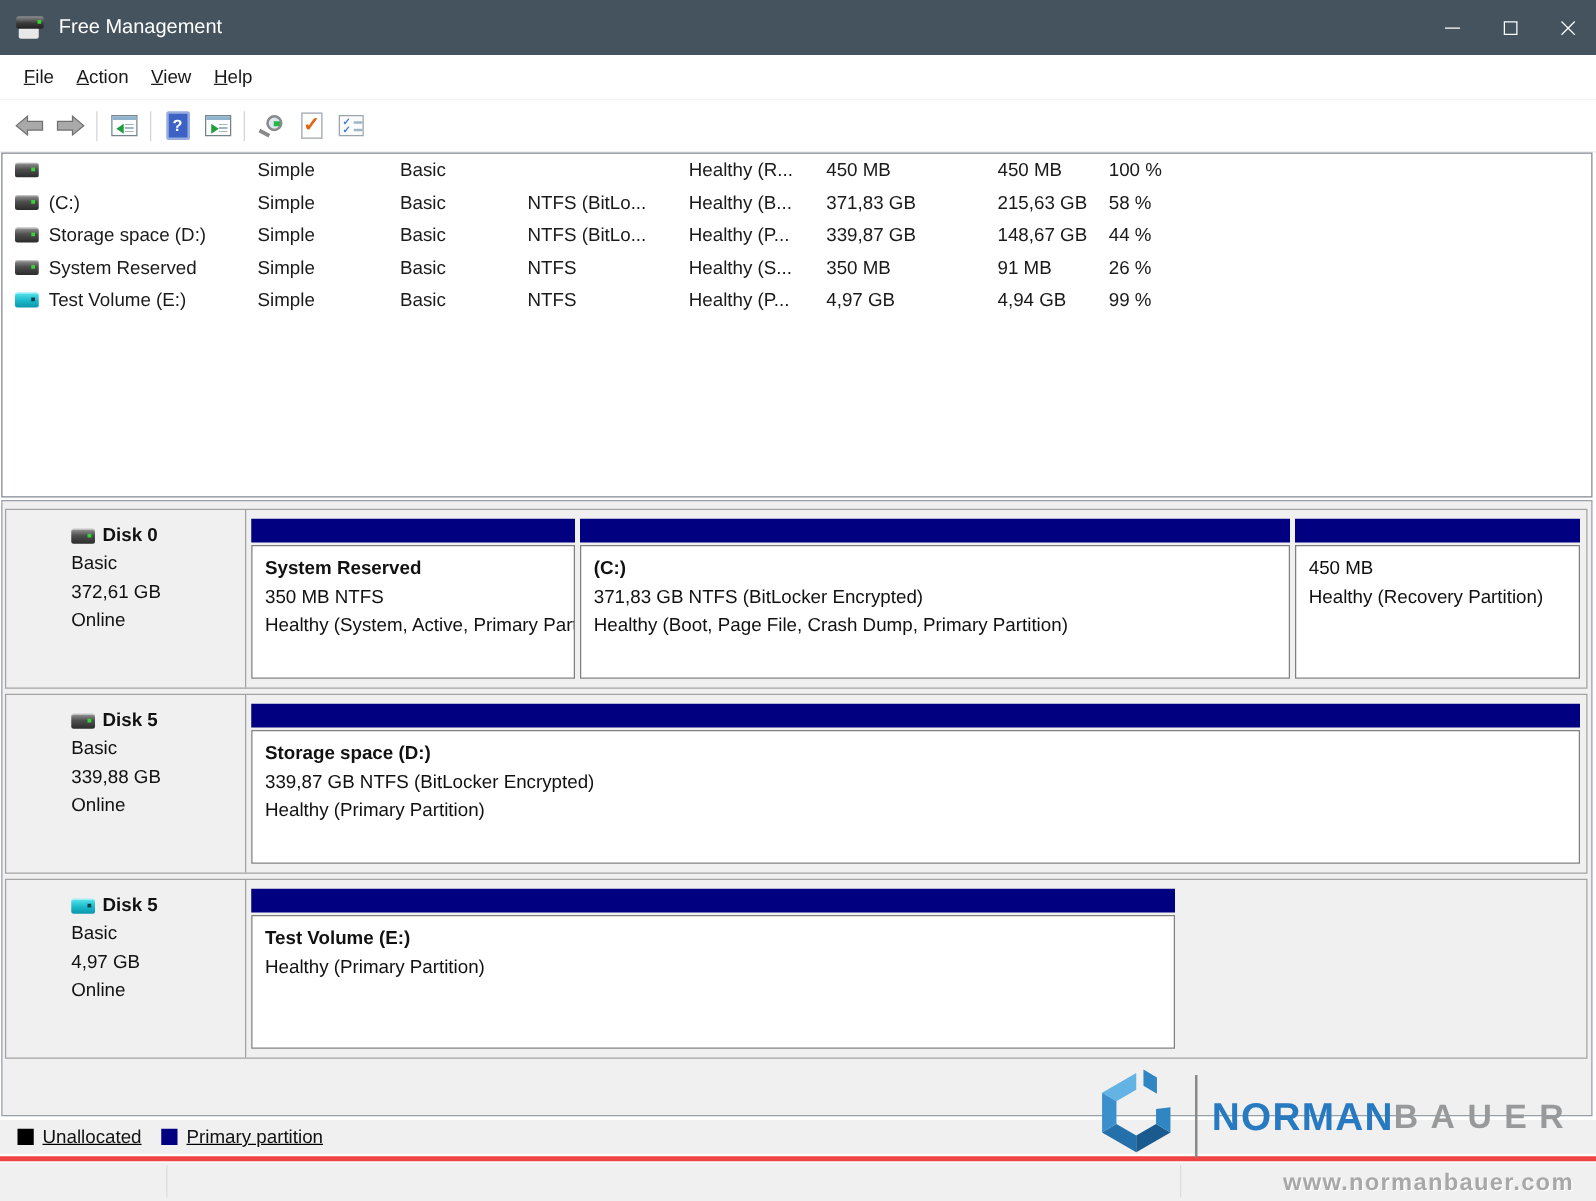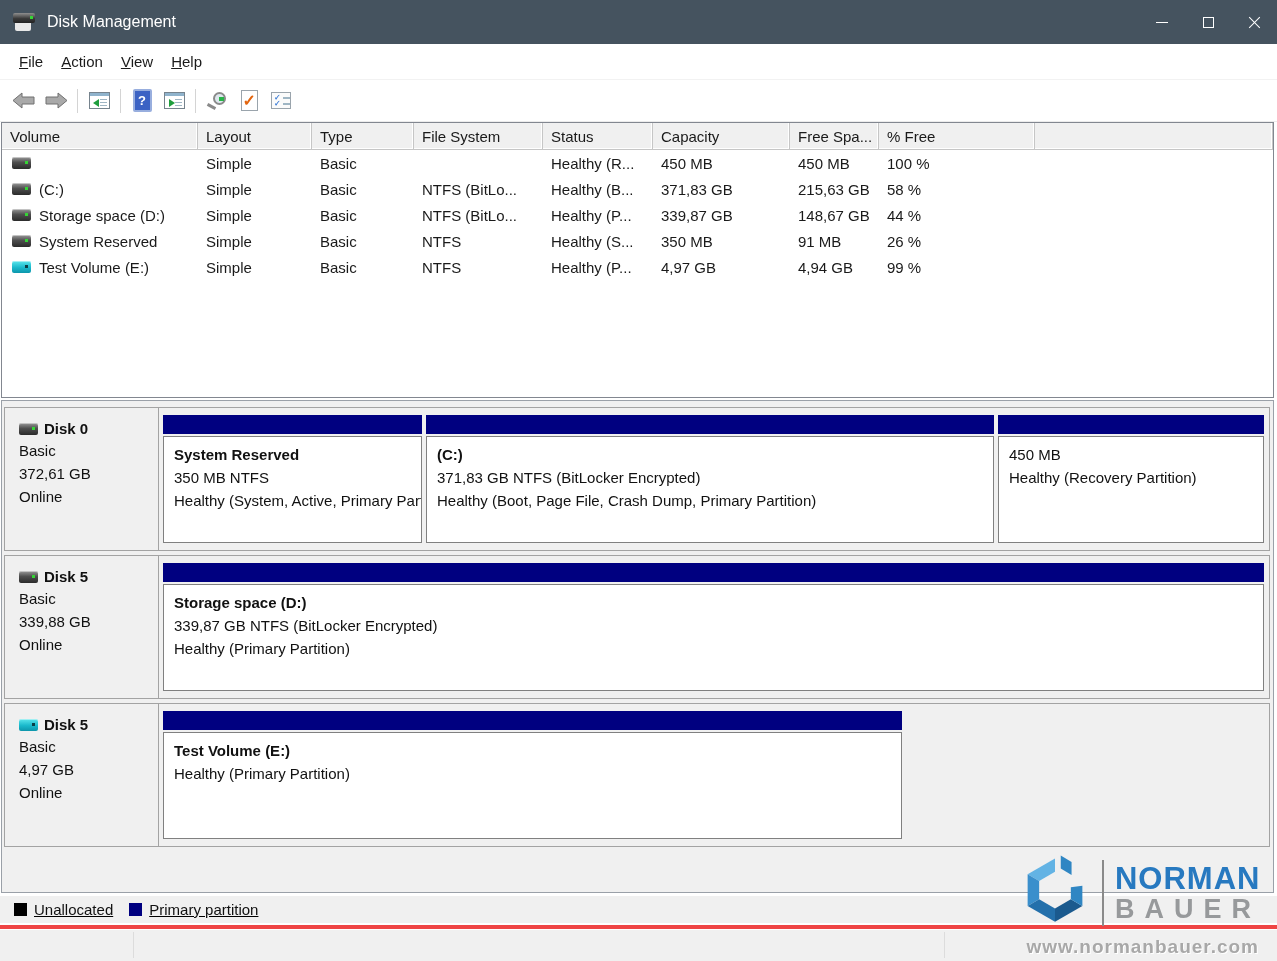--- a/index.html
+++ b/index.html
@@ -62,21 +62,21 @@
   .hcell { background: #f0f0f0; border-right: 1px solid #c6c6c6; border-bottom: 1px solid #c6c6c6; box-shadow: inset -1px -1px 0 #ffffff; font-size: 15px; color: #1a1a1a; display: flex; align-items: center; padding-left: 8px; overflow: hidden; white-space: nowrap; flex: none; }
   .hcell.fill { flex: 1; }
   .vrow { display: flex; height: 26px; align-items: center; }
   .vcell { font-size: 15px; color: #1a1a1a; padding-left: 8px; overflow: hidden; white-space: nowrap; flex: none; display: flex; align-items: center; }
   .vcell.vol { padding-left: 10px; gap: 8px; }
   .w-vol { width: 196px; } .w-lay { width: 114px; } .w-typ { width: 102px; } .w-fs { width: 129px; }
   .w-st { width: 110px; } .w-cap { width: 137px; } .w-fr { width: 89px; } .w-pct { width: 156px; }
 
   
   .lowerpane { position: absolute; top: 400px; left: 1px; width: 1273px; height: 493px; background: #f0f0f0; border: 1px solid #9aa0a8; padding: 6px 3px 0 2px; }
-  .diskrow { display: flex; height: 144px; margin-bottom: 4px; border: 1px solid #a3a3a3; background: #f0f0f0; }
+  .diskrow { display: flex; height: 144px; margin-bottom: 4px; border: 1px solid #a3a3a3; background: #f0f0f0; padding-left: 38px; }
   .diskhdr { width: 154px; flex: none; border-right: 1px solid #a3a3a3; padding: 12px 0 0 14px; }
   .diskname { display: flex; align-items: center; gap: 6px; font-weight: bold; font-size: 15px; color: #111; }
   .diskmeta { font-size: 15px; color: #111; line-height: 23px; margin-top: 2px; }
   .partarea { flex: 1; display: flex; gap: 4px; padding: 7px 5px 0 4px; }
   .pblock { display: flex; flex-direction: column; flex: none; }
   .pblock.grow { flex: 1; }
   .pbar { height: 19px; background: #000080; margin-bottom: 2px; flex: none; }
   .pbody { height: 107px; background: #ffffff; border: 1px solid #808080; padding: 6px 0 0 10px; overflow: hidden; white-space: nowrap; }
   .pt { font-size: 15px; line-height: 23px; color: #111; }
   .pt.b { font-weight: bold; }
@@ -90,36 +90,36 @@
   .lgd-label { font-size: 15px; color: #111; }
 
   
   .statusbar { position: absolute; top: 925px; left: 0; width: 100%; height: 36px; background: #f0f0f0; border-top: 4px solid #ef4444; box-shadow: inset 0 1px 0 #ffffff; }
   .sb-div { position: absolute; top: 3px; bottom: 3px; width: 1px; background: #dcdcdc; }
   .sb-url { position: absolute; right: 18px; top: 7px; font-size: 19px; font-weight: bold; color: #a8a8a8; letter-spacing: 1px; text-shadow: 1px 1px 0 #ffffff; }
 
   
   .brand { position: absolute; right: 16px; top: 854px; display: flex; align-items: center; gap: 11px; z-index: 6; }
   .brand-divider { width: 2px; height: 66px; background: #8a8a8a; }
-  .brand-text { display: flex; flex-direction: column; line-height: 1; }
+  .brand-text { display: flex; flex-direction: row; line-height: 1; }
   .brand-top { font-size: 31px; font-weight: bold; color: #2779c0; letter-spacing: 1px; }
   .brand-bottom { font-size: 27px; font-weight: bold; color: #97999b; letter-spacing: 10px; margin-top: 2px; }
 </style>
 </head>
 <body>
 
 <div id="window">
 
   <div class="titlebar">
     <span class="app-icon">
         <i class="base"></i>
         <i class="disk"></i>
         <i class="dot"></i>
       </span>
-    <span class="title-text">Disk Management</span>
+    <span class="title-text">Free Management</span>
     <div class="win-controls">
       <div class="win-btn">
           <span class="glyph-min"></span>
         </div>
       <div class="win-btn">
           <span class="glyph-max"></span>
         </div>
       <div class="win-btn">
           <span class="glyph-close">
             <i></i>
@@ -187,31 +187,20 @@
           </span>
         <span class="rowi">
             <span class="c">✓</span>
             <span class="l"></span>
           </span>
       </span>
     </div>
   </div>
 
   <div class="listpane">
-    <div class="lheader">
-      <div class="hcell w-vol">Volume</div>
-      <div class="hcell w-lay">Layout</div>
-      <div class="hcell w-typ">Type</div>
-      <div class="hcell w-fs">File System</div>
-      <div class="hcell w-st">Status</div>
-      <div class="hcell w-cap">Capacity</div>
-      <div class="hcell w-fr">Free Spa...</div>
-      <div class="hcell w-pct">% Free</div>
-      <div class="hcell fill"></div>
-    </div>
 
     <div class="vrow">
       <div class="vcell vol w-vol">
           <span class="hdico"></span>
           <span></span>
         </div>
       <div class="vcell w-lay">Simple</div>
       <div class="vcell w-typ">Basic</div>
       <div class="vcell w-fs"></div>
       <div class="vcell w-st">Healthy (R...</div>

